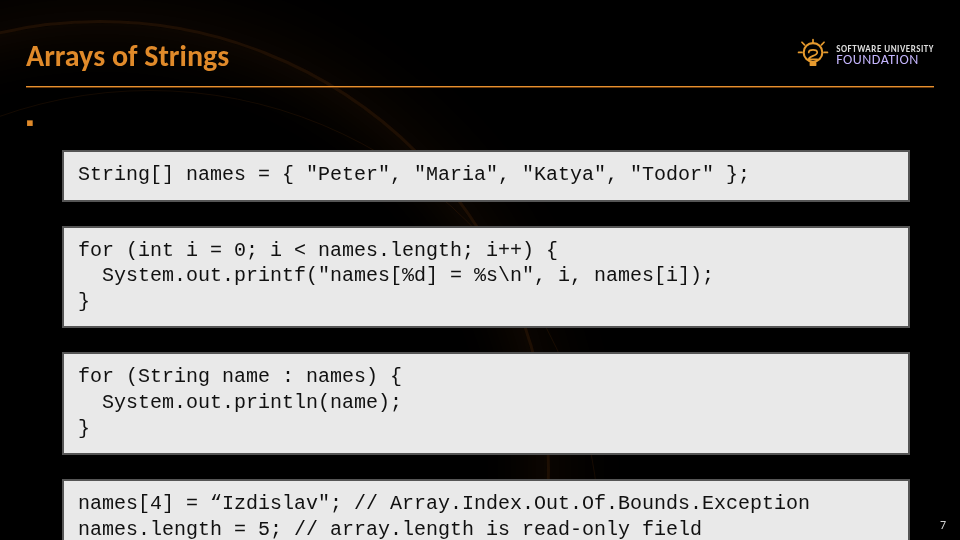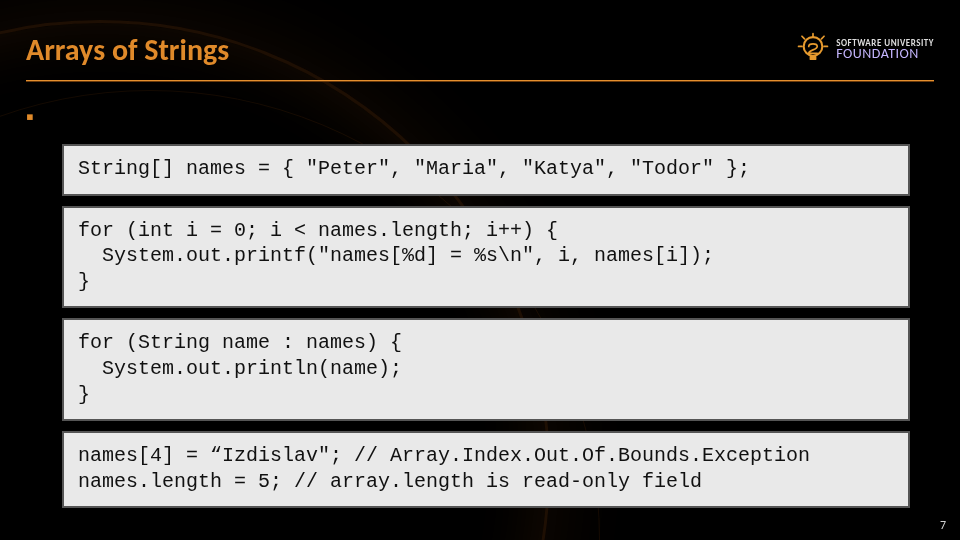--- a/index.html
+++ b/index.html
@@ -19,21 +19,21 @@
     border-radius: 50%;
     box-shadow: 0 0 60px 10px rgba(200,100,20,0.10) inset, 0 0 80px 10px rgba(200,100,20,0.08);
   }
   .bg-arc2 {
     position: absolute;
     left: -300px; bottom: -450px;
     width: 900px; height: 900px;
     border: 1px solid rgba(200,100,20,0.10);
     border-radius: 50%;
   }
-  .slide { position: relative; width: 960px; height: 540px; padding: 22px 26px 0 26px; }
+  .slide { position: relative; width: 960px; height: 540px; padding: 28px 26px 0 26px; }
   .header {
     display: flex; align-items: center; justify-content: space-between;
     height: 54px;
   }
   .title {
     color: #e08a2a;
     font-size: 30px;
     font-weight: 700;
   }
   .title-rule {
@@ -62,21 +62,21 @@
     width: 848px;
     background: #e9e9e9;
     color: #111;
     border: 2px solid #555;
     font-family: Consolas, "Courier New", monospace;
     font-size: 20px;
     line-height: 1.28;
     padding: 10px 14px 12px 14px;
     white-space: pre;
   }
-  .codebox + .codebox { margin-top: 10px; }
+  .codebox + .codebox { margin-top: 24px; }
 
   .pagenum {
     position: absolute;
     right: 14px; bottom: 8px;
     font-size: 12px; color: #cfcfcf;
   }
 </style>
 </head>
 <body>
 

